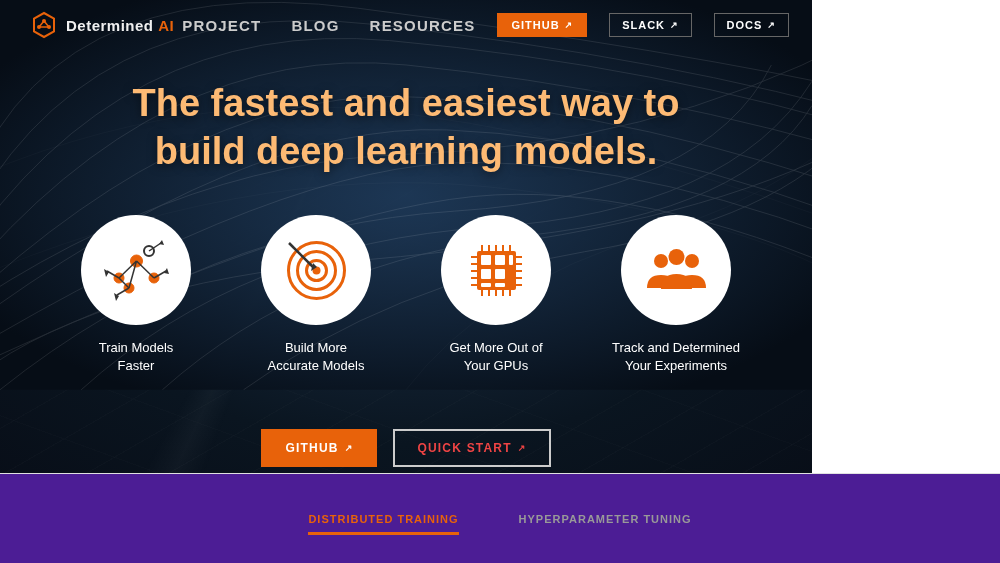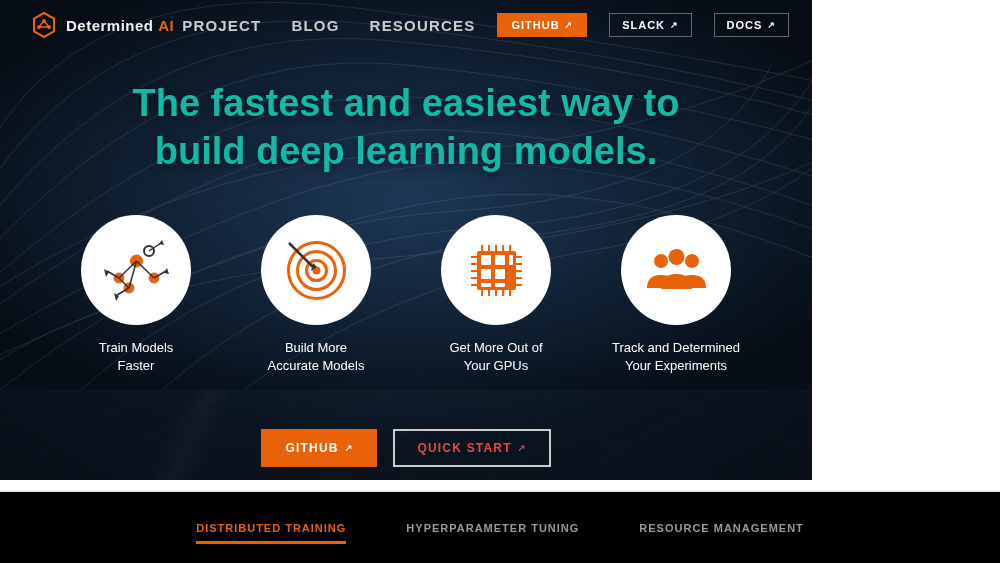--- a/index.html
+++ b/index.html
@@ -131,21 +131,21 @@
     .hero-content {
       position: relative;
       z-index: 2;
       display: flex;
       flex-direction: column;
       align-items: center;
       padding-top: 80px;
     }
 
     .hero-title {
-      color: #14b8a6;
+      color: #fdba74;
       font-size: 38px;
       font-weight: 700;
       text-align: center;
       line-height: 1.25;
       max-width: 600px;
       margin-bottom: 40px;
       text-shadow: 0 2px 10px rgba(0,0,0,0.5);
     }
 
     
@@ -218,22 +218,22 @@
       cursor: pointer;
       display: flex;
       align-items: center;
       gap: 6px;
     }
 
     
     .tabs-section {
       position: absolute;
       bottom: 0; left: 0; right: 0;
-      height: 72px;
-      background: #000000;
+      height: 90px;
+      background: #4c1d95;
       display: flex;
       align-items: center;
       justify-content: center;
       gap: 60px;
       border-top: 1px solid #e0e0e0;
     }
     .tab-item {
       font-size: 11px;
       font-weight: 600;
       letter-spacing: 1px;
@@ -467,14 +467,13 @@
         <span>QUICK START</span>
         <span class="external-icon">↗</span>
       </button>
     </div>
   </div>
 </div>
 
 <div class="tabs-section">
   <div class="tab-item active">DISTRIBUTED TRAINING</div>
   <div class="tab-item">HYPERPARAMETER TUNING</div>
-  <div class="tab-item">RESOURCE MANAGEMENT</div>
 </div>
 
 </body></html>

